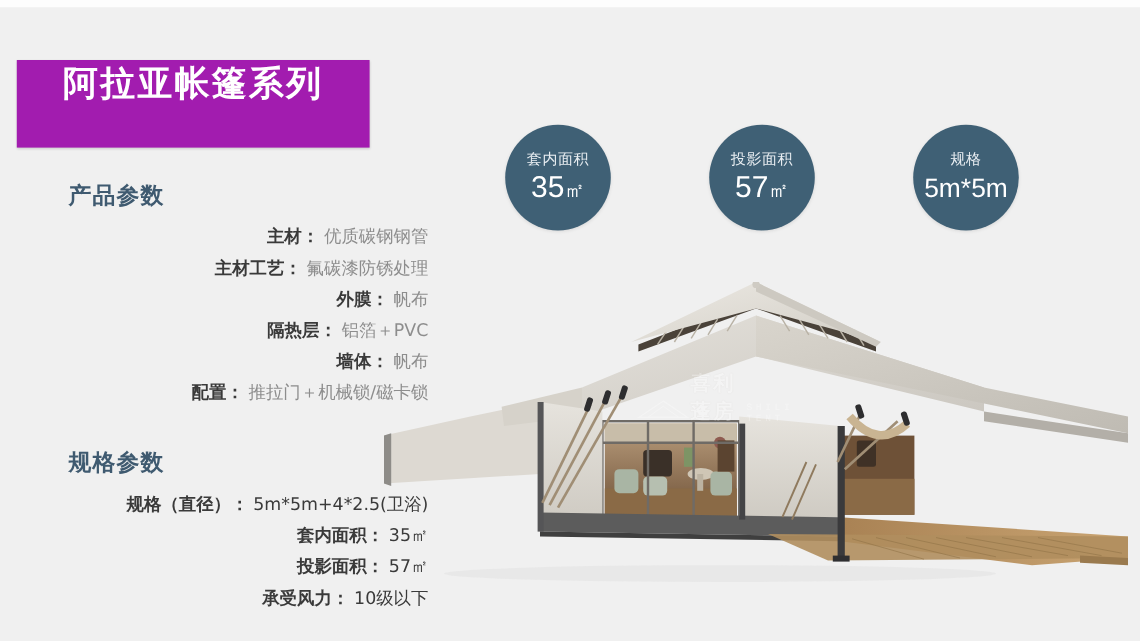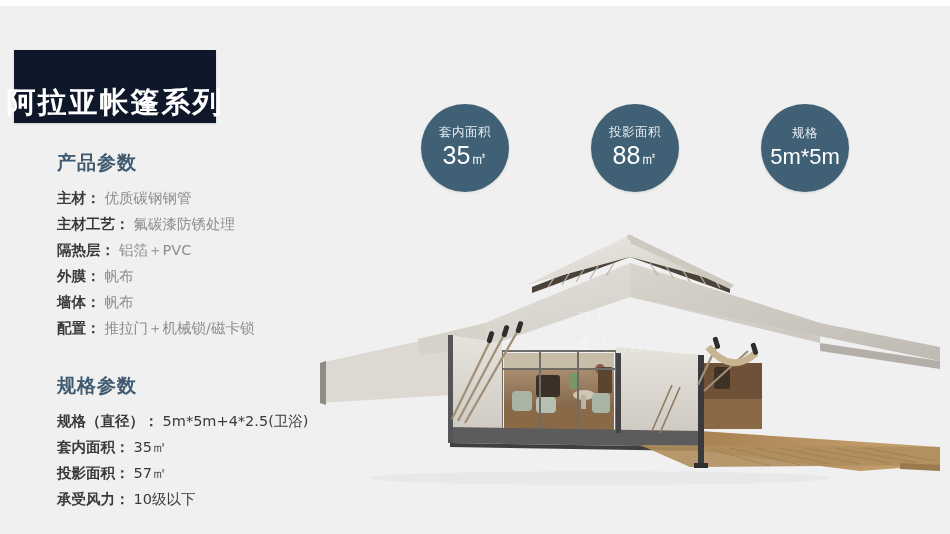--- a/index.html
+++ b/index.html
@@ -7,40 +7,40 @@
     width:950px;height:534px;
     background:#f0f0f0;
     font-family:"Liberation Sans","DejaVu Sans",sans-serif;
     overflow:hidden;position:relative;
   }
   .page{position:absolute;inset:0;background:#f0f0f0;}
   .topstrip{position:absolute;left:0;top:0;width:950px;height:6px;background:#fdfdfd;}
 
   
   .title-banner{
-    position:absolute;left:14px;top:50px;width:202px;height:73px;
-    background:#0f172a;
-    display:flex;align-items:flex-end;justify-content:center;
+    position:absolute;left:14px;top:50px;width:294px;height:73px;
+    background:#a21caf;
+    display:flex;align-items:flex-start;justify-content:center;
     box-shadow:0 1px 2px rgba(0,0,0,.15);
   }
   .title-banner .t{
     color:#ffffff;font-size:29px;font-weight:bold;letter-spacing:2px;
     font-family:"DejaVu Sans","Liberation Sans",sans-serif;
     white-space:nowrap;
   }
 
   
   .specs{position:absolute;left:57px;top:150px;width:300px;}
   .sec-head{
     color:#3f5a70;font-size:19px;font-weight:bold;letter-spacing:1px;
     font-family:"DejaVu Sans","Liberation Sans",sans-serif;
     margin:0 0 9px 0;
   }
   .sec-head.second{margin-top:32px;}
-  .row{font-size:14.5px;line-height:26px;white-space:nowrap;}
+  .row{font-size:14.5px;line-height:26px;white-space:nowrap;text-align:right;}
   .row .k{color:#3a3a3a;font-weight:bold;font-family:"DejaVu Sans","Liberation Sans",sans-serif;}
   .row .v{color:#8d8d8d;font-family:"DejaVu Sans","Liberation Sans",sans-serif;}
   .row.dark .v{color:#3a3a3a;}
 
   
   .circle{
     position:absolute;width:88px;height:88px;border-radius:50%;
     background:#3f6075;color:#fff;
     display:flex;flex-direction:column;align-items:center;justify-content:center;
     box-shadow:0 1px 3px rgba(0,0,0,.10);
@@ -87,26 +87,26 @@
 
     <div class="row">
       <span class="k">主材：</span>
       <span class="v">优质碳钢钢管</span>
     </div>
     <div class="row">
       <span class="k">主材工艺：</span>
       <span class="v">氟碳漆防锈处理</span>
     </div>
     <div class="row">
+      <span class="k">外膜：</span>
+      <span class="v">帆布</span>
+    </div>
+    <div class="row">
       <span class="k">隔热层：</span>
       <span class="v">铝箔＋PVC</span>
-    </div>
-    <div class="row">
-      <span class="k">外膜：</span>
-      <span class="v">帆布</span>
     </div>
     <div class="row">
       <span class="k">墙体：</span>
       <span class="v">帆布</span>
     </div>
     <div class="row">
       <span class="k">配置：</span>
       <span class="v">推拉门＋机械锁/磁卡锁</span>
     </div>
 
@@ -129,21 +129,21 @@
       <span class="v">10级以下</span>
     </div>
   </div>
 
   <div class="circle" id="c1">
     <span class="lbl">套内面积</span>
     <span class="val"><span>35</span><span class="u">㎡</span></span>
   </div>
   <div class="circle" id="c2">
     <span class="lbl">投影面积</span>
-    <span class="val"><span>88</span><span class="u">㎡</span></span>
+    <span class="val"><span>57</span><span class="u">㎡</span></span>
   </div>
   <div class="circle small" id="c3">
     <span class="lbl">规格</span>
     <span class="val"><span>5m*5m</span><span class="u"></span></span>
   </div>
 
   <div class="tent">
     <svg width="650" height="265" viewBox="0 0 650 265">
       <defs>
         <linearGradient id="roofA" x1="0" y1="0" x2="1" y2="1">

